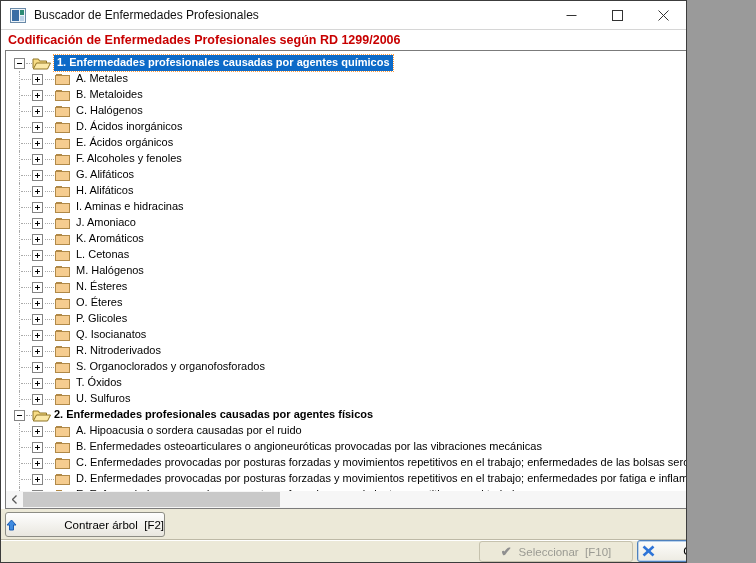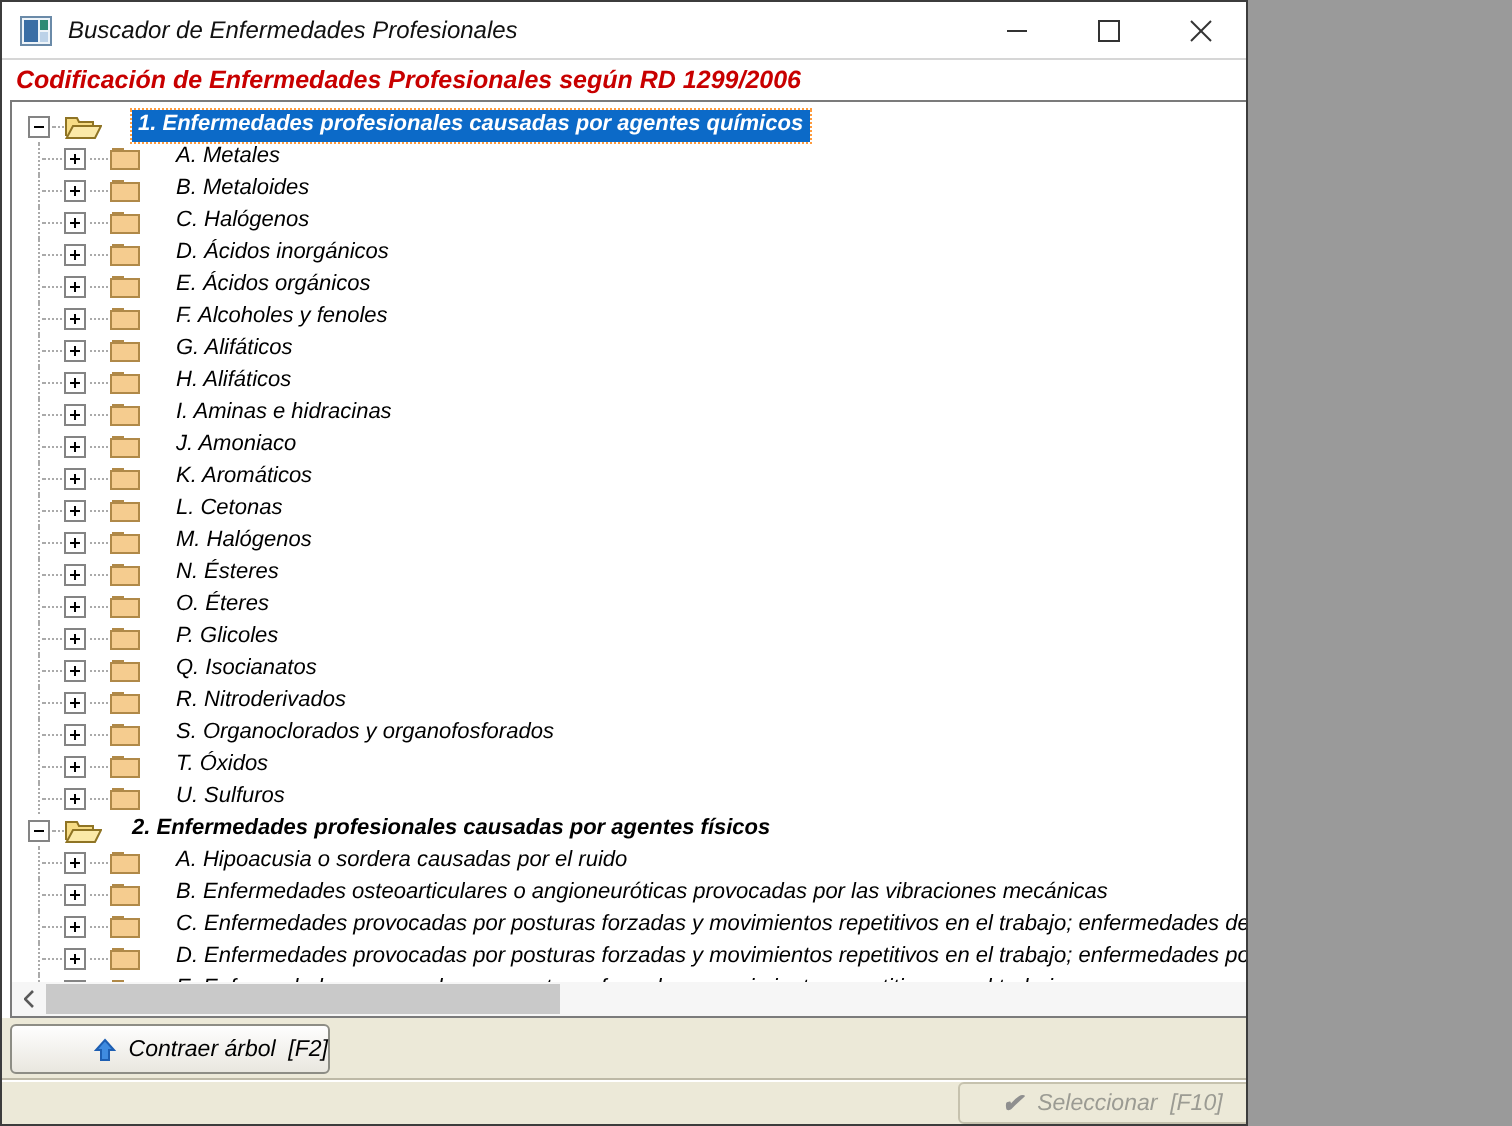--- a/index.html
+++ b/index.html
@@ -1,20 +1,20 @@
 <!DOCTYPE html>
 <html><head>
 <meta charset="utf-8">
 <style>
   * { margin:0; padding:0; box-sizing:border-box; }
   html,body { background:#9a9a9a; }
   .window{
-    position:relative; width:624px; height:563px;
+    position:relative; width:687px; height:563px;
     background:#ffffff; border:1px solid #3c3c3c;
-    font-family:"Liberation Sans", sans-serif; overflow:hidden;font-style:italic;
+    font-family:"Liberation Sans", sans-serif; overflow:hidden;
   }
   
   .titlebar{ position:absolute; left:0; top:0; right:0; height:29px;
     background:#ffffff; border-bottom:1px solid #d6d6d6; }
   .appicon{ position:absolute; left:9px; top:7px; width:16px; height:15px;
     border:1px solid #6a8aa8; background:#eef4f9; }
   .appicon i{ position:absolute; display:block; }
   .appicon .p1{ left:1px; top:1px; width:7px; height:11px; background:#3a6ea5; }
   .appicon .p2{ left:9px; top:1px; width:4px; height:5px; background:#2e8b74; }
   .appicon .p3{ left:9px; top:7px; width:4px; height:5px; background:#bcd2e8; }
@@ -38,39 +38,39 @@
   .l0 .ebox{ left:8px; }
   .l1 .ebox{ left:26px; }
   .hdot{ position:absolute; top:8px; border-top:1px dotted #aaaaaa; }
   .l0 .hdot.a{ left:20px; width:6px; }
   .l1 .hdot.a{ left:15px; width:10px; }
   .l1 .hdot.b{ left:39px; width:9px; }
   .vdot{ position:absolute; left:13px; top:0; height:16px; border-left:1px dotted #aaaaaa; }
   .fic{ position:absolute; top:1px; }
   .l0 .fic{ left:26px; }
   .l1 .fic{ left:49px; top:2px; }
-  .lbl{ position:absolute; top:0; height:16px; line-height:15px; font-size:11px; color:#000;margin-left:12px; }
+  .lbl{ position:absolute; top:0; height:16px; line-height:15px; font-size:11px; color:#000; }
   .l0 .lbl{ left:48px; font-weight:bold; }
   .l1 .lbl{ left:70px; }
   .sel .lbl{ background:#0c6ac8; color:#fff; padding:0 3px; outline:1px dotted #ff9b3c; }
   
   .vscroll{ position:absolute; right:0; top:0; width:17px; height:440px; background:#f6f6f6; }
   .vthumb{ position:absolute; left:1px; width:15px; top:17px; height:143px; background:#cdcdcd; }
   .varrow{ position:absolute; left:0; width:17px; height:17px; display:flex; align-items:center; justify-content:center; }
   .varrow.up{ top:0; } .varrow.down{ bottom:0; }
   .hscroll{ position:absolute; left:0; bottom:0; width:746px; height:17px; background:#f6f6f6; }
   .hthumb{ position:absolute; top:1px; height:15px; left:17px; width:257px; background:#c9c9c9; }
   .harrow{ position:absolute; top:0; width:17px; height:17px; display:flex; align-items:center; justify-content:center; }
   .harrow.left{ left:0; } .harrow.right{ right:0; }
   
   .btnstrip{ position:absolute; left:0; top:508px; right:0; height:31px; background:#ece9d8; }
   .divider{ position:absolute; left:0; right:0; top:538px; height:2px;
     border-top:1px solid #bdb9a6; border-bottom:1px solid #ffffff; }
   .footer{ position:absolute; left:0; top:540px; right:0; bottom:0; background:#ece9d8; }
-  .xpbtn{ position:absolute; height:25px; display:flex; align-items:center; justify-content:flex-end;
+  .xpbtn{ position:absolute; height:25px; display:flex; align-items:center; justify-content:space-between;
     gap:6px; font-size:11.5px; color:#000; white-space:pre;
     background:linear-gradient(#fefefe,#e9e7df); border:1px solid #8d8d85; border-radius:3px; cursor:default; }
   .collapsebtn{ left:4px; top:511px; width:160px; }
   .searchbtn{ left:512px; top:511px; width:240px; }
   .fbtn{ position:absolute; height:22px; display:flex; align-items:center; justify-content:center;
     gap:7px; font-size:11.5px; white-space:pre; border-radius:3px; cursor:default; }
   .selectbtn{ left:478px; top:540px; width:154px; height:21px;
     background:#ece9d8; border:1px solid #c6c2ae; color:#9b9b93; }
   .selectbtn .chk{ color:#8f8f8f; font-size:13px; font-weight:bold; }
   .closebtn{ left:636px; top:539px; width:116px;

